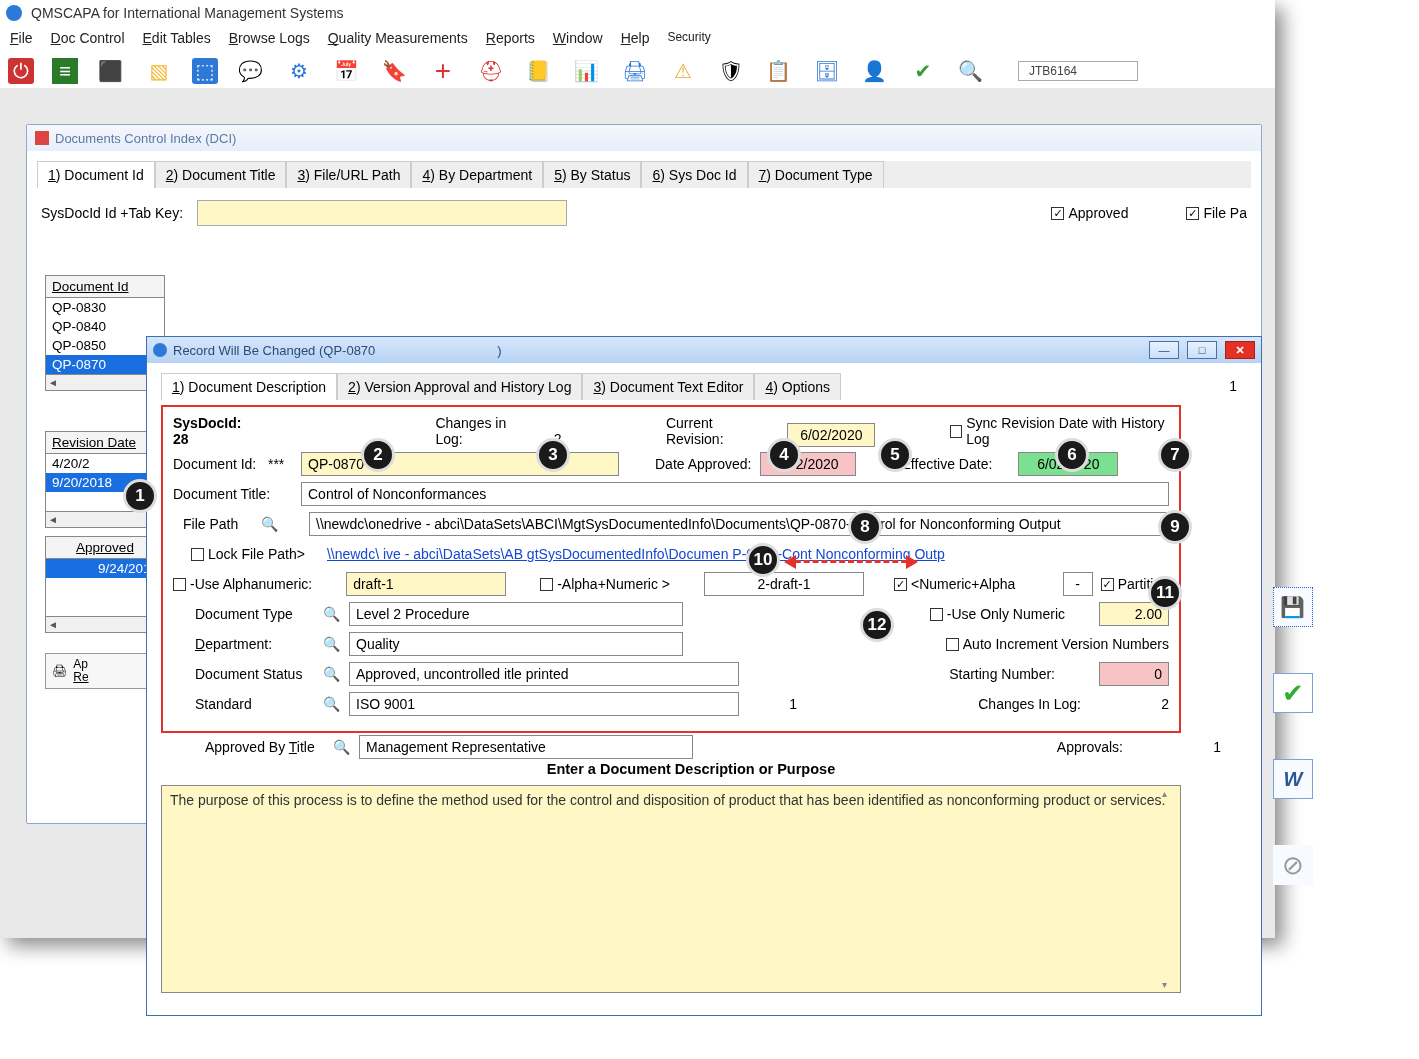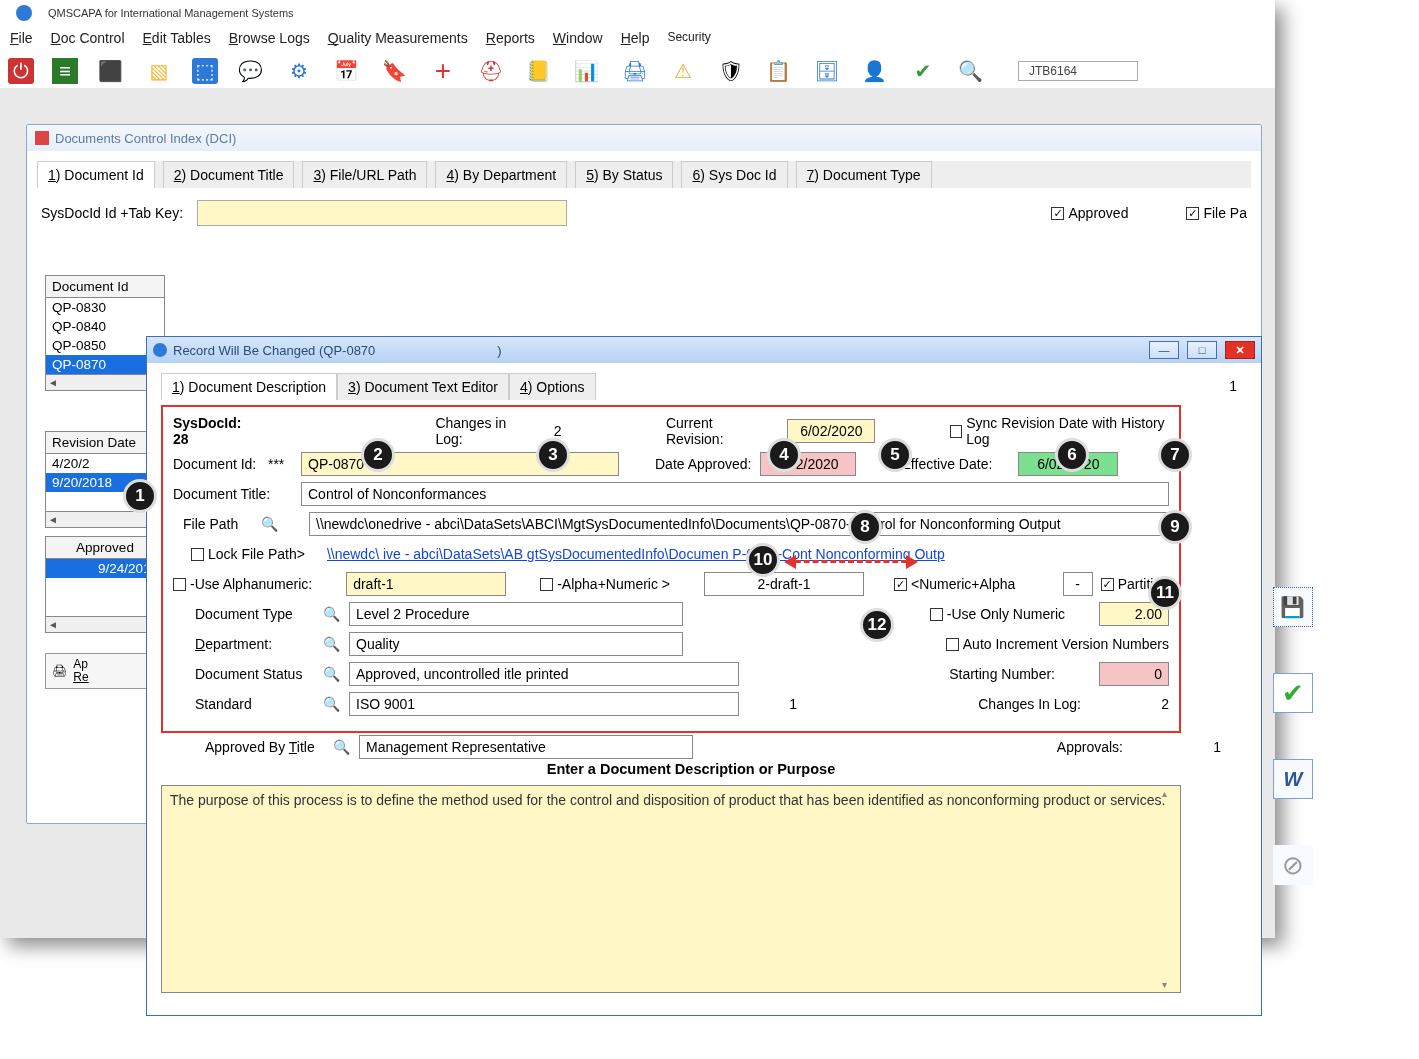--- a/index.html
+++ b/index.html
@@ -1,53 +1,53 @@
 <!DOCTYPE html>
 <html><head>
 <meta charset="utf-8">
 <style>
 * { box-sizing: border-box; margin: 0; padding: 0; font-family: "Segoe UI", Tahoma, sans-serif; }
 body { background: #fff; width: 1419px; height: 1059px; position: relative; overflow: hidden; }
 
 .shadow-frame { position: absolute; left: 0; top: 0; width: 1275px; height: 938px; background: #fff; box-shadow: 8px 8px 18px rgba(0,0,0,.45); }
 
 
-.app-titlebar { display:flex; align-items:center; gap:16px; height:26px; padding:0 16px; font-size:11px; color:#333; background:#fff; }
+.app-titlebar { display:flex; align-items:center; gap:9px; height:26px; padding:0 6px; font-size:14px; color:#333; background:#fff; }
 .app-titlebar .globe { width:16px; height:16px; border-radius:50%; background:#2c79d8; display:inline-block; }
 
 .menubar { display:flex; gap:18px; padding:4px 10px 6px; font-size:14px; color:#222; background:#fff; }
 .menubar span { cursor:default; }
 .menubar .u { text-decoration: underline; text-decoration-skip-ink: none; }
 
 .toolbar { display:flex; align-items:center; gap:18px; padding:4px 8px 10px; background:#fff; border-bottom:1px solid #fff; }
 .toolbar .ico { width:30px; height:30px; display:flex; align-items:center; justify-content:center; font-size:20px; }
 .toolbar .userbox { margin-left:14px; border:1px solid #aaa; padding:2px 60px 2px 10px; font-size:12px; color:#444; }
 
 .client-area { position:absolute; left:0; top:88px; right:0; bottom:0; background:#e9e9e9; }
 
 
 .dci-window { position:absolute; left:26px; top:36px; width:1236px; height:700px; background:#fff; border:1px solid #8fa8c8; border-radius:2px; }
 .dci-title { display:flex; align-items:center; gap:6px; height:26px; padding:0 8px; background:linear-gradient(#f4f7fb,#e7effa); font-size:13px; color:#5b7ba6; }
 .dci-title .sq { width:14px; height:14px; background:#d44; display:inline-block; }
 
-.dci-tabs { display:flex; gap:8px; margin:10px 10px 0; font-size:14px; background:#eee; }
+.dci-tabs { display:flex; gap:0; margin:10px 10px 0; font-size:14px; background:#eee; }
 .dci-tabs .tab { padding:5px 10px; background:#eee; border:1px solid #ccc; border-bottom:none; cursor:default; }
 .dci-tabs .tab.active { background:#fff; }
 .u1 { text-decoration: underline; }
 
 .dci-filterrow { display:flex; align-items:center; gap:14px; padding:12px 14px 8px; font-size:14px; }
 .dci-filterrow .inputy { width:370px; height:26px; background:#fff8c6; border:1px solid #aaa; }
 .dci-filterrow .spacer { flex:1; }
 .chk { display:inline-flex; align-items:center; gap:4px; font-size:14px; }
 .chk .box { width:13px; height:13px; border:1px solid #333; display:inline-flex; align-items:center; justify-content:center; font-size:11px; line-height:1; }
 .chk .box.checked::after { content:"✓"; }
 
 
 .left-col { position:absolute; left:18px; top:150px; width:120px; }
-.list-hdr { border:1px solid #888; background:#f4f4f4; padding:3px 6px; font-size:13.5px; }
+.list-hdr { border:1px solid #888; background:#f4f4f4; padding:3px 6px; font-size:13.5px;text-decoration:underline; }
 .list-body { border:1px solid #888; border-top:none; font-size:13.5px; }
 .list-body .row { padding:2px 6px; }
 .list-body .row.sel { background:#1a6fe0; color:#fff; }
 .hscroll { height:16px; border:1px solid #888; border-top:none; background:#f0f0f0; display:flex; align-items:center; justify-content:space-between; padding:0 2px; font-size:10px; color:#555; }
 
 .apprv-btn { margin-top:20px; display:flex; align-items:center; gap:6px; border:1px solid #999; background:#f7f7f7; padding:4px 6px; font-size:12px; }
 
 
 .editwin { position:absolute; left:146px; top:248px; width:1116px; height:680px; background:#fff; border:1px solid #3d6fb3; }
 .editwin-title { height:26px; display:flex; align-items:center; gap:6px; padding:0 6px; background:linear-gradient(#d7e7fb,#b6d2f4); font-size:13px; color:#2b4a77; }
@@ -67,21 +67,21 @@
 .fld-lbl { width:120px; }
 .input { border:1px solid #888; height:24px; padding:1px 6px; font-size:14px; background:#fff; display:flex; align-items:center; }
 .input.yellow { background:#fff8c6; }
 .input.pink   { background:#f6c4c4; }
 .input.green  { background:#7be08f; }
 .input.small  { width:70px; justify-content:flex-end; }
 .linktxt { color:#1547d4; text-decoration:underline; font-size:14px; white-space:nowrap; overflow:hidden; }
 
 .mag { width:18px;height:18px; color:#2b77d4; font-size:14px; display:inline-flex; align-items:center; justify-content:center; }
 
-.redbox .row1 { display:flex; align-items:center; gap:24px; }
+.redbox .row1 { display:flex; align-items:flex-end; gap:24px; }
 .spc { flex:1; }
 
 
 .sidebtns { position:absolute; right:-54px; top:250px; width:44px; display:flex; flex-direction:column; gap:46px; align-items:center; }
 .sidebtn { width:40px; height:40px; border:1px solid #7ca0d8; background:#f7fbff; display:flex; align-items:center; justify-content:center; font-size:20px; }
 .sidebtn.save { color:#2c5fc4; border:1px dotted #2c5fc4; }
 .sidebtn.ok   { background:#fff; }
 .sidebtn.word { color:#2b579a; font-weight:bold; font-style:italic; }
 .sidebtn.canc { border:none; color:#999; font-size:26px; }
 
@@ -229,20 +229,21 @@
         <span style="width:110px;"></span>
         <span>)</span>
         <span class="spacer"></span>
         <span class="winbtn">—</span>
         <span class="winbtn">□</span>
         <span class="winbtn close">✕</span>
       </div>
 
       <div class="editwin-tabs">
         <span class="tab active"><span class="u1">1</span>) Document Description</span>
+        <span class="tab"><span class="u1">2</span>) Version Approval and History Log</span>
         <span class="tab"><span class="u1">3</span>) Document Text Editor</span>
         <span class="tab"><span class="u1">4</span>) Options</span>
         <span class="count">1</span>
       </div>
 
       <div class="redbox">
         <div class="row1">
           <span style="font-weight:bold;">SysDocId: 28</span>
           <span style="width:150px;"></span>
           <span>Changes in Log:</span>

